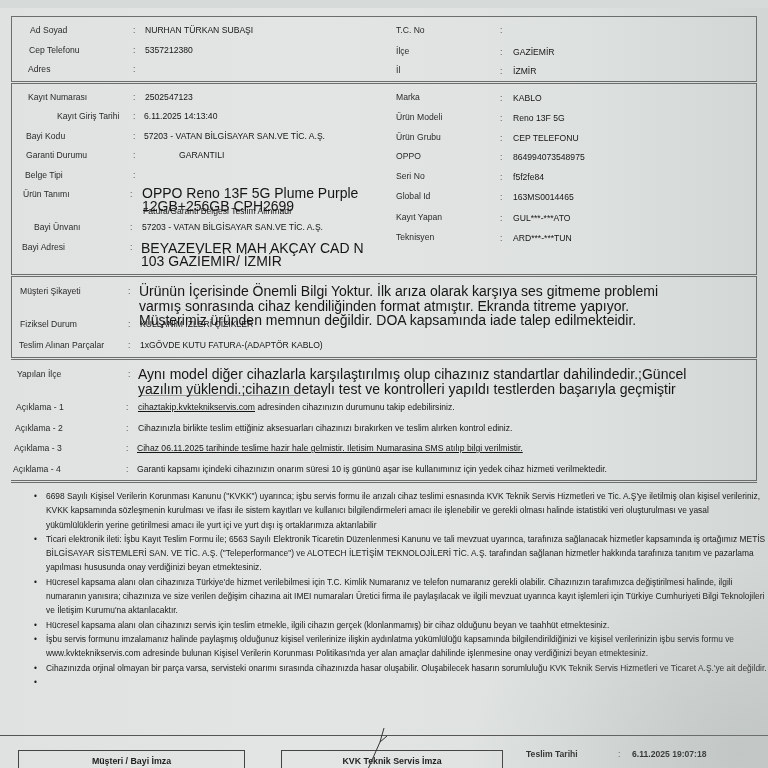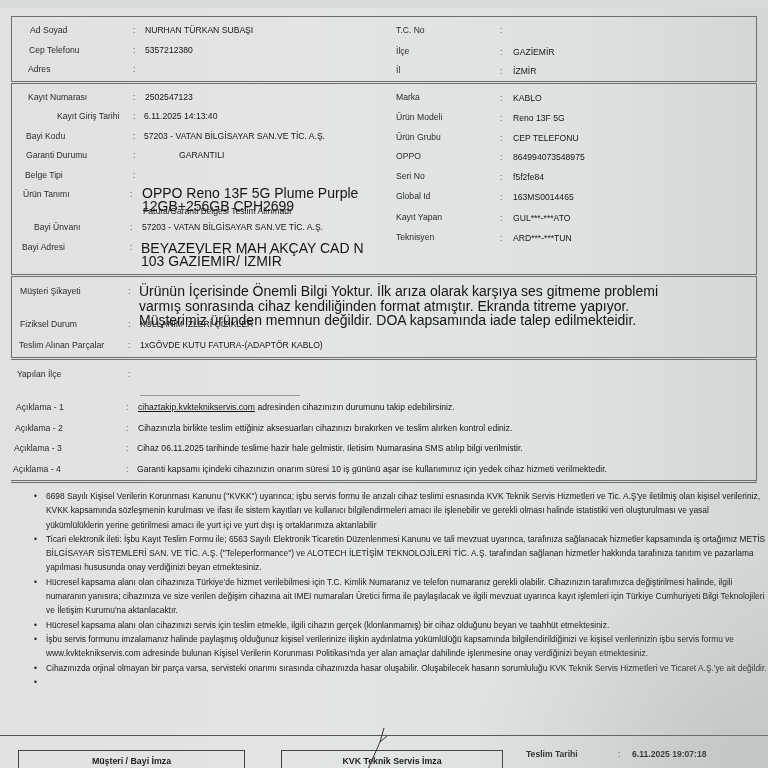--- a/index.html
+++ b/index.html
@@ -123,32 +123,33 @@
   <span class="col" style="left:128px;top:311px;">:</span>
   <span class="val" style="left:140px;top:311px;">KULLANIM İZLERİ ÇİZİKLER</span>
   <span class="lbl" style="left:19px;top:332px;">Teslim Alınan Parçalar</span>
   <span class="col" style="left:128px;top:332px;">:</span>
   <span class="val" style="left:140px;top:332px;">1xGÖVDE KUTU FATURA-(ADAPTÖR KABLO)</span>
 
   <div class="box" style="top:351px;height:122px;border-left:none;"></div>
   <div class="hr" style="left:140px;top:387px;width:160px;background:#999;"></div>
   <span class="lbl" style="left:17px;top:361px;">Yapılan İlçe</span>
   <span class="col" style="left:128px;top:361px;">:</span>
+  <span class="valw" style="left:138px;top:359px;width:560px;line-height:14.5px;">Aynı model diğer cihazlarla karşılaştırılmış olup cihazınız standartlar dahilindedir.;Güncel yazılım yüklendi.;cihazın detaylı test ve kontrolleri yapıldı testlerden başarıyla geçmiştir</span>
 
   <span class="lbl" style="left:16px;top:394px;">Açıklama - 1</span>
   <span class="col" style="left:126px;top:394px;">:</span>
   <span class="val" style="left:138px;top:394px;">
     <span class="link">cihaztakip.kvkteknikservis.com</span><span> adresinden cihazınızın durumunu takip edebilirsiniz.</span>
   </span>
   <span class="lbl" style="left:15px;top:415px;">Açıklama - 2</span>
   <span class="col" style="left:126px;top:415px;">:</span>
   <span class="val" style="left:138px;top:415px;">Cihazınızla birlikte teslim ettiğiniz aksesuarları cihazınızı bırakırken ve teslim alırken kontrol ediniz.</span>
   <span class="lbl" style="left:14px;top:435px;">Açıklama - 3</span>
   <span class="col" style="left:126px;top:435px;">:</span>
-  <span class="val" style="left:137px;top:435px;">Cihaz 06.11.2025 tarihinde teslime hazir hale gelmistir. Iletisim Numarasina SMS atılıp bilgi verilmistir.</span>
+  <span class="val" style="left:137px;top:435px;text-decoration:underline;">Cihaz 06.11.2025 tarihinde teslime hazir hale gelmistir. Iletisim Numarasina SMS atılıp bilgi verilmistir.</span>
   <span class="lbl" style="left:13px;top:456px;">Açıklama - 4</span>
   <span class="col" style="left:126px;top:456px;">:</span>
   <span class="val" style="left:137px;top:456px;">Garanti kapsamı içindeki cihazınızın onarım süresi 10 iş gününü aşar ise kullanımınız için yedek cihaz hizmeti verilmektedir.</span>
 
   <div class="box" style="top:474px;height:255px;border-left:none;border-right:none;border-bottom:none;"></div>
   <div class="bullets">
     <ul>
       <li>6698 Sayılı Kişisel Verilerin Korunması Kanunu ("KVKK") uyarınca; işbu servis formu ile arızalı cihaz teslimi esnasında KVK Teknik Servis Hizmetleri ve Tic. A.Ş'ye iletilmiş olan kişisel verileriniz, KVKK kapsamında sözleşmenin kurulması ve ifası ile sistem kayıtları ve kullanıcı bilgilendirmeleri amacı ile işlenebilir ve gerekli olması halinde istatistiki veri oluşturulması ve yasal yükümlülüklerin yerine getirilmesi amacı ile yurt içi ve yurt dışı iş ortaklarımıza aktarılabilir</li>
       <li>Ticari elektronik ileti: İşbu Kayıt Teslim Formu ile; 6563 Sayılı Elektronik Ticaretin Düzenlenmesi Kanunu ve tali mevzuat uyarınca, tarafınıza sağlanacak hizmetler kapsamında iş ortağımız METİS BİLGİSAYAR SİSTEMLERİ SAN. VE TİC. A.Ş. ("Teleperformance") ve ALOTECH İLETİŞİM TEKNOLOJİLERİ TİC. A.Ş. tarafından sağlanan hizmetler hakkında tarafınıza tanıtım ve pazarlama yapılması hususunda onay verdiğinizi beyan etmektesiniz.</li>
       <li>Hücresel kapsama alanı olan cihazınıza Türkiye'de hizmet verilebilmesi için T.C. Kimlik Numaranız ve telefon numaranız gerekli olabilir. Cihazınızın tarafımızca değiştirilmesi halinde, ilgili numaranın yanısıra; cihazınıza ve size verilen değişim cihazına ait IMEI numaraları Üretici firma ile paylaşılacak ve ilgili mevzuat uyarınca kayıt işlemleri için Türkiye Cumhuriyeti Bilgi Teknolojileri ve İletişim Kurumu'na aktarılacaktır.</li>

